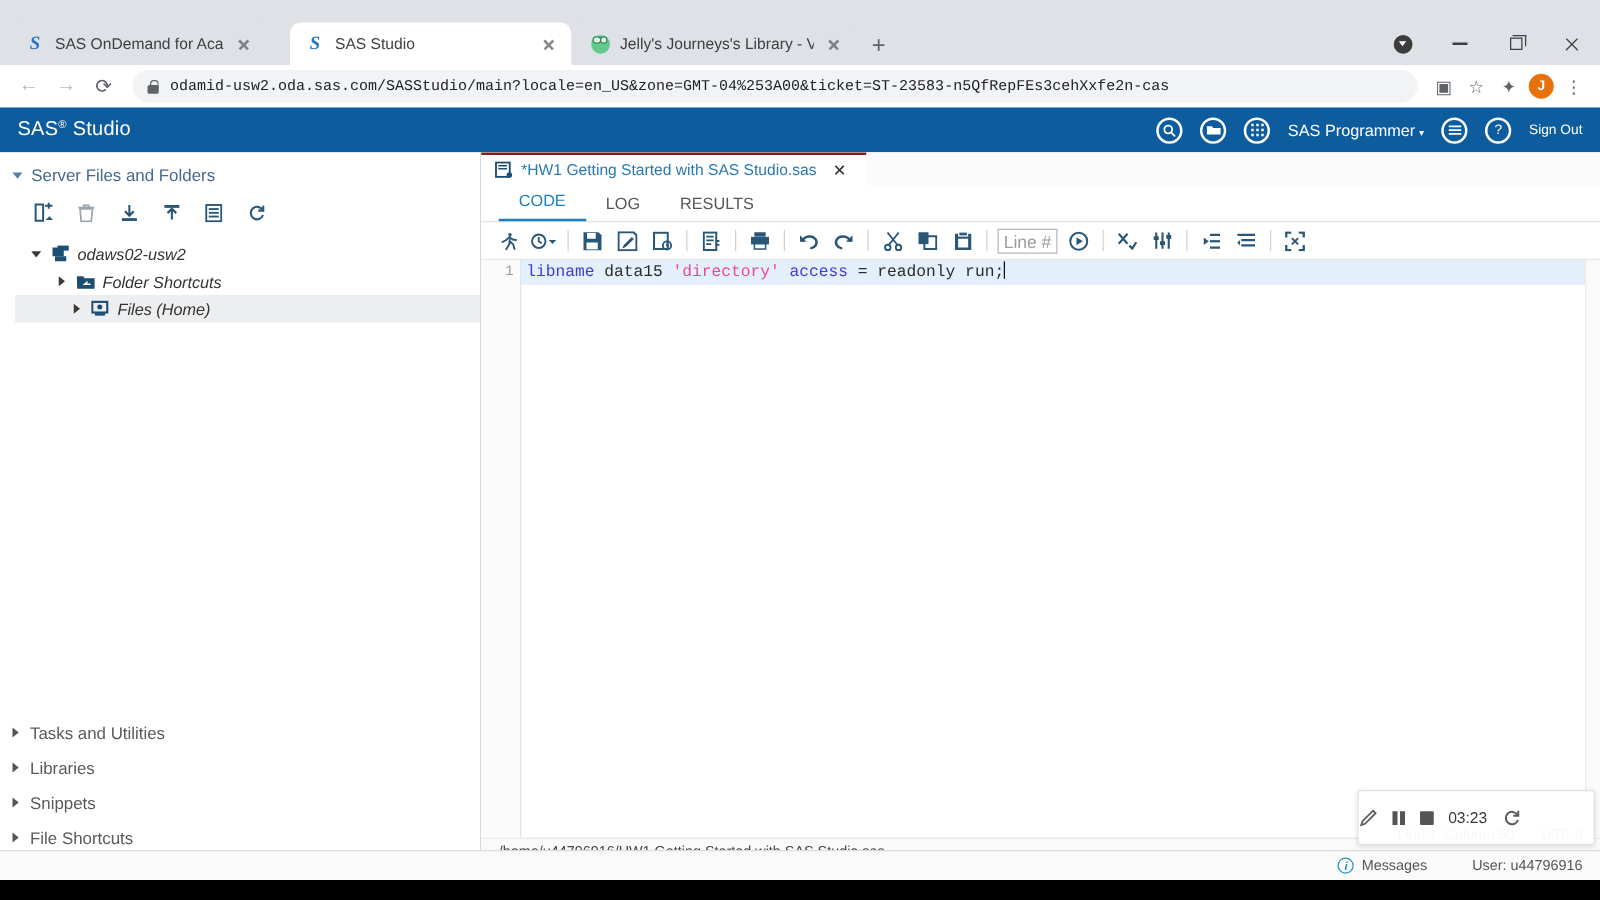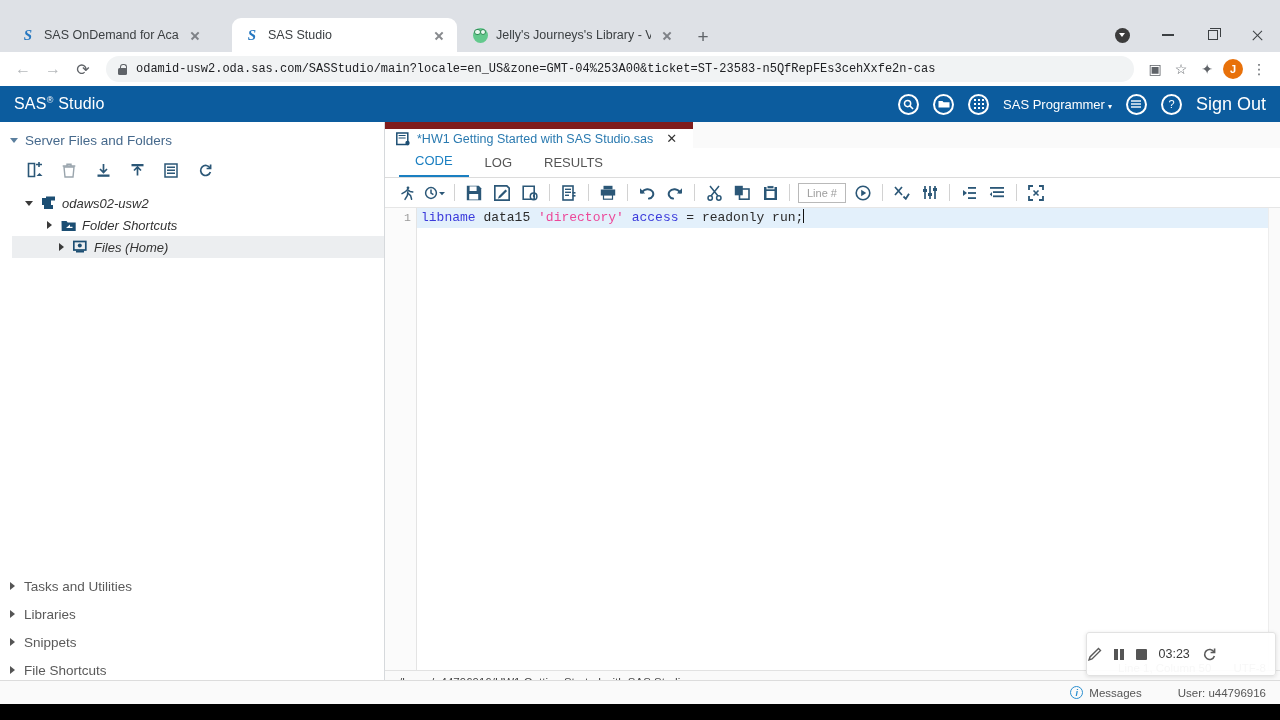--- a/index.html
+++ b/index.html
@@ -86,21 +86,21 @@
   }
   .sas-logo { font-size:16px; letter-spacing:.2px; }
   .sas-logo sup { font-size:9px; vertical-align:super; }
   .hdr-right { display:flex; align-items:center; gap:14px; }
   .hdr-ico {
     width:21px; height:21px; border-radius:50%; border:2px solid #fff;
     display:flex; align-items:center; justify-content:center; font-size:11px; color:#fff;
   }
   .hdr-role { font-size:13px; }
   .hdr-role .caret { font-size:8px; margin-left:3px; }
-  .signout { font-size:18px; }
+  .signout { font-size:11px; }
 
   
   .main { position:relative; height:570px; background:#fff; display:flex; }
 
   
   .sidebar { width:385px; height:570px; background:#fff; border-right:1px solid #d6d9dc; position:relative; display:flex; flex-direction:column; }
   .panel-head { display:flex; align-items:center; gap:7px; padding:11px 0 6px 10px; }
   .tri { width:0; height:0; border-left:5px solid #5b7f9e; border-top:4px solid transparent; border-bottom:4px solid transparent; }
   .tri.down { border-left:4.5px solid transparent; border-right:4.5px solid transparent; border-top:5.5px solid #5b7f9e; border-bottom:none; }
   .panel-title { font-size:13.5px; color:#46698c; }
@@ -120,37 +120,37 @@
 
   .sb-sections { margin-top:auto; padding-bottom:8px; }
   .sb-sec { display:flex; align-items:center; gap:9px; height:28px; padding-left:10px; font-size:13.5px; color:#5a5a5a; }
   .tri-g { width:0;height:0;border-left:5px solid #555;border-top:4px solid transparent;border-bottom:4px solid transparent; }
 
   
   .work { flex:1 1 auto; position:relative; background:#fafafa; display:flex; flex-direction:column; }
   .doc-tabbar { height:26px; background:#fafafa; position:relative; border-bottom:none; padding-left:0; }
   .doc-tab {
     position:absolute; left:0; top:0; height:26px;
-    background:#fff; border-top:7px solid #7f1d1d;
+    background:#fff; border-top:2px solid #7f1d1d;
     display:flex; align-items:center; gap:7px; padding:0 10px 0 11px;
     font-size:12.5px; color:#2a7ab0;
   }
   .doc-tab .dt-close { color:#333; font-size:13px; margin-left:6px; }
   .dt-icon { width:14px; height:14px; position:relative; }
 
   .subtabs { height:30px; background:#fff; display:flex; align-items:flex-end; border-bottom:1px solid #dcdcdc; padding-left:14px; gap:0; }
   .subtab { font-size:13px; color:#555; padding:0 16px 7px 16px; }
   .subtab.active { color:#1a7fc1; border-bottom:2.5px solid #1a7fc1; }
 
   .etoolbar { height:30px; background:#fff; display:flex; align-items:center; padding-left:8px; gap:0; border-bottom:1px solid #e6e6e6; }
   .etool { width:28px; height:26px; display:flex; align-items:center; justify-content:center; color:#2b5777; }
   .esep { width:1px; height:17px; background:#d2d2d2; margin:0 5px; }
   .lineinput {
     width:48px; height:20px; border:1px solid #b9b9b9; background:#fff;
-    font-size:11px; color:#9d9d9d; display:flex; align-items:center; justify-content:center;
+    font-size:14px; color:#9d9d9d; display:flex; align-items:center; justify-content:center;
     margin:0 3px;
   }
 
   .editor { position:relative; flex:1 1 auto; background:#fff; overflow:hidden; }
   .gutter { position:absolute; left:0; top:0; width:32px; height:100%; background:#fbfbfb; border-right:1px solid #e4e4e4; }
   .gutter .lnum { font-family:"Liberation Mono", monospace; font-size:11.5px; color:#9a9a9a; text-align:right; padding-right:5px; line-height:20px; }
   .codeline {
     position:absolute; left:0; top:0; right:0; height:20px; background:#e3f0fb;
     display:flex; align-items:center;
   }

